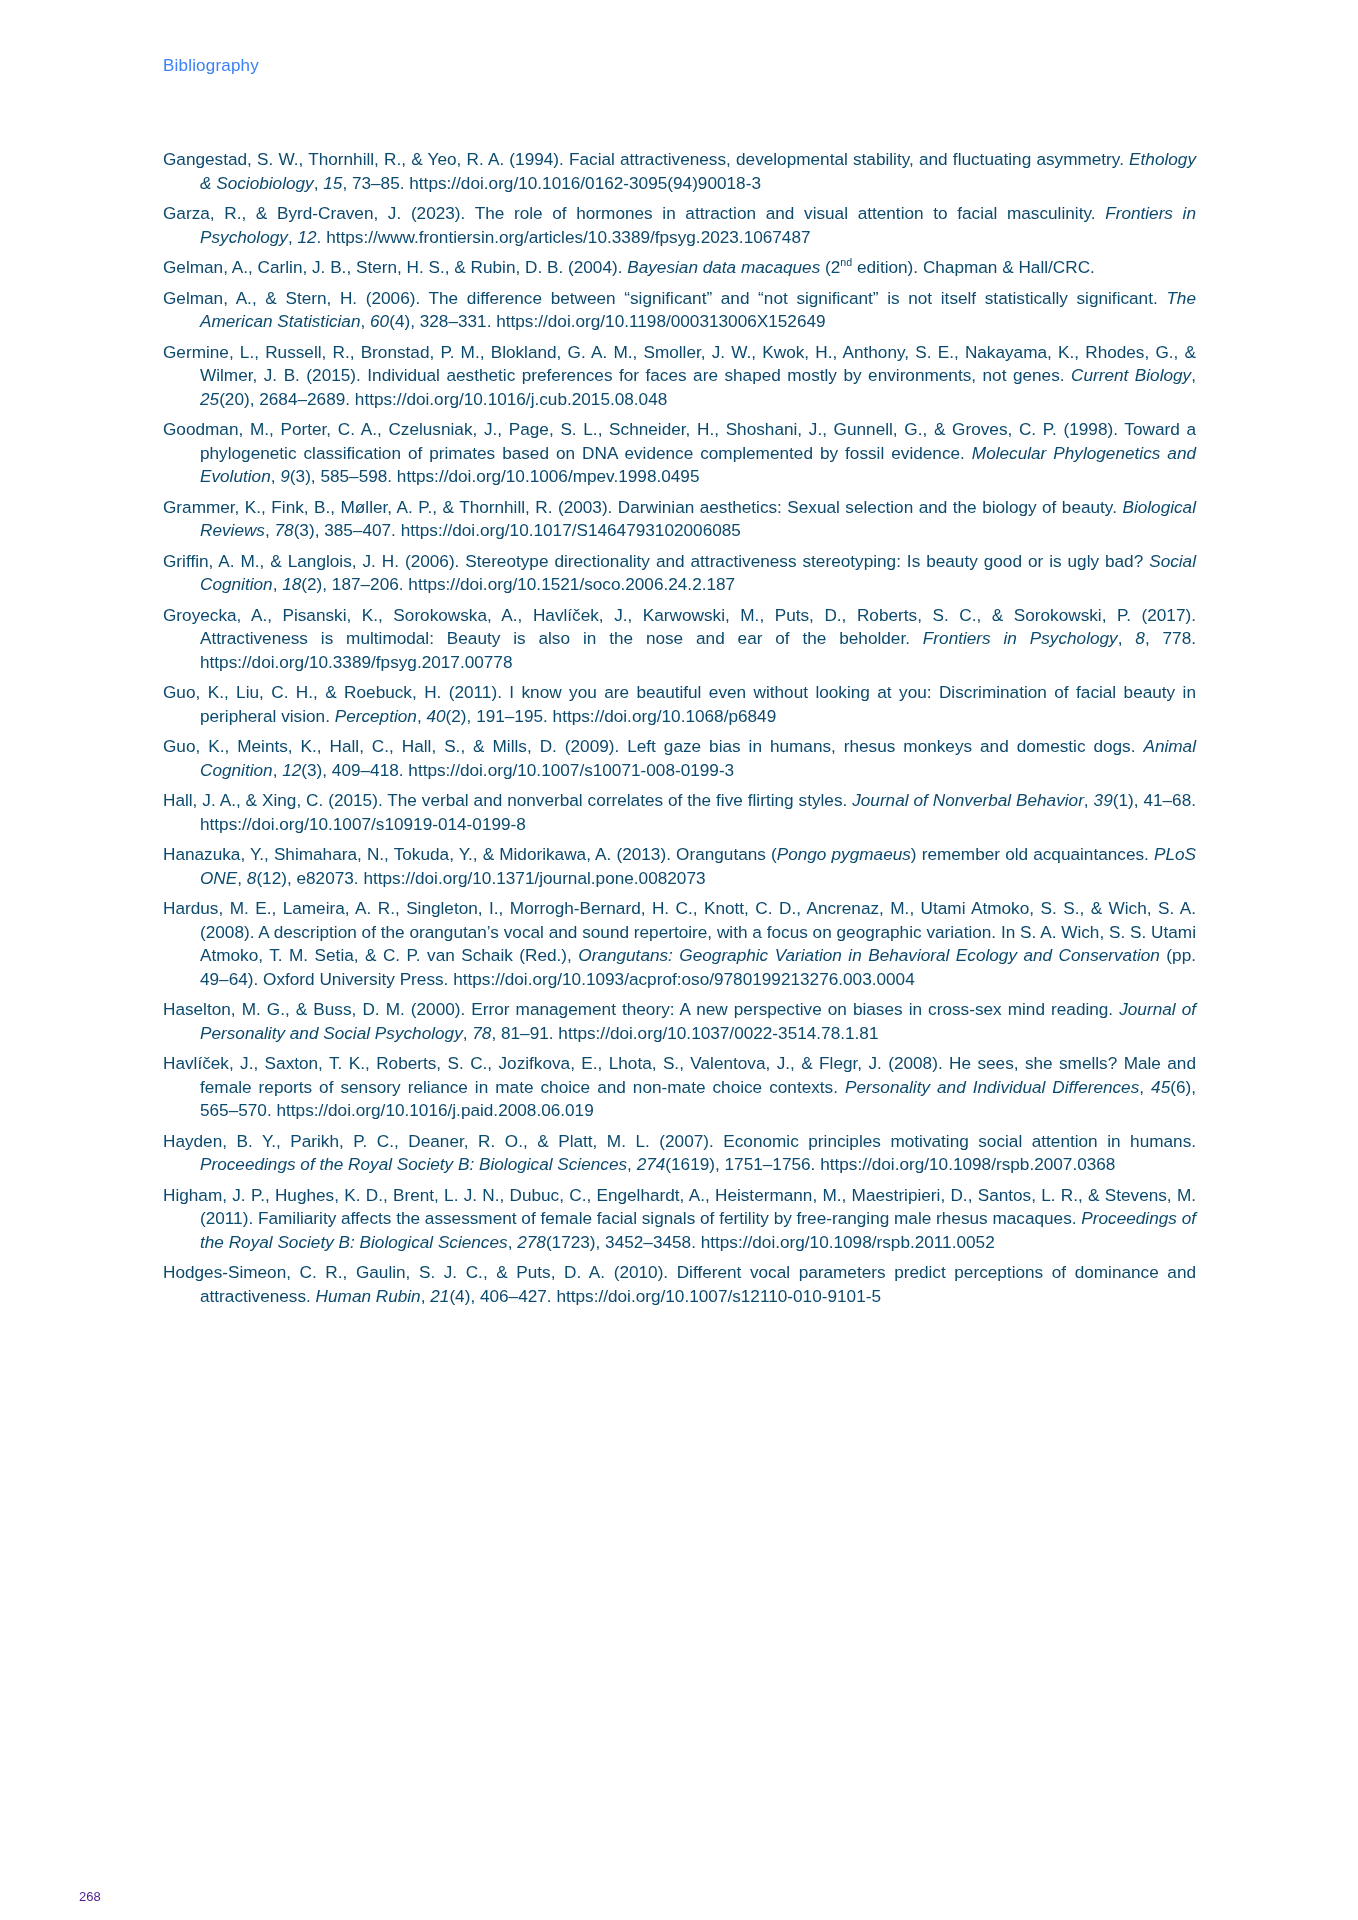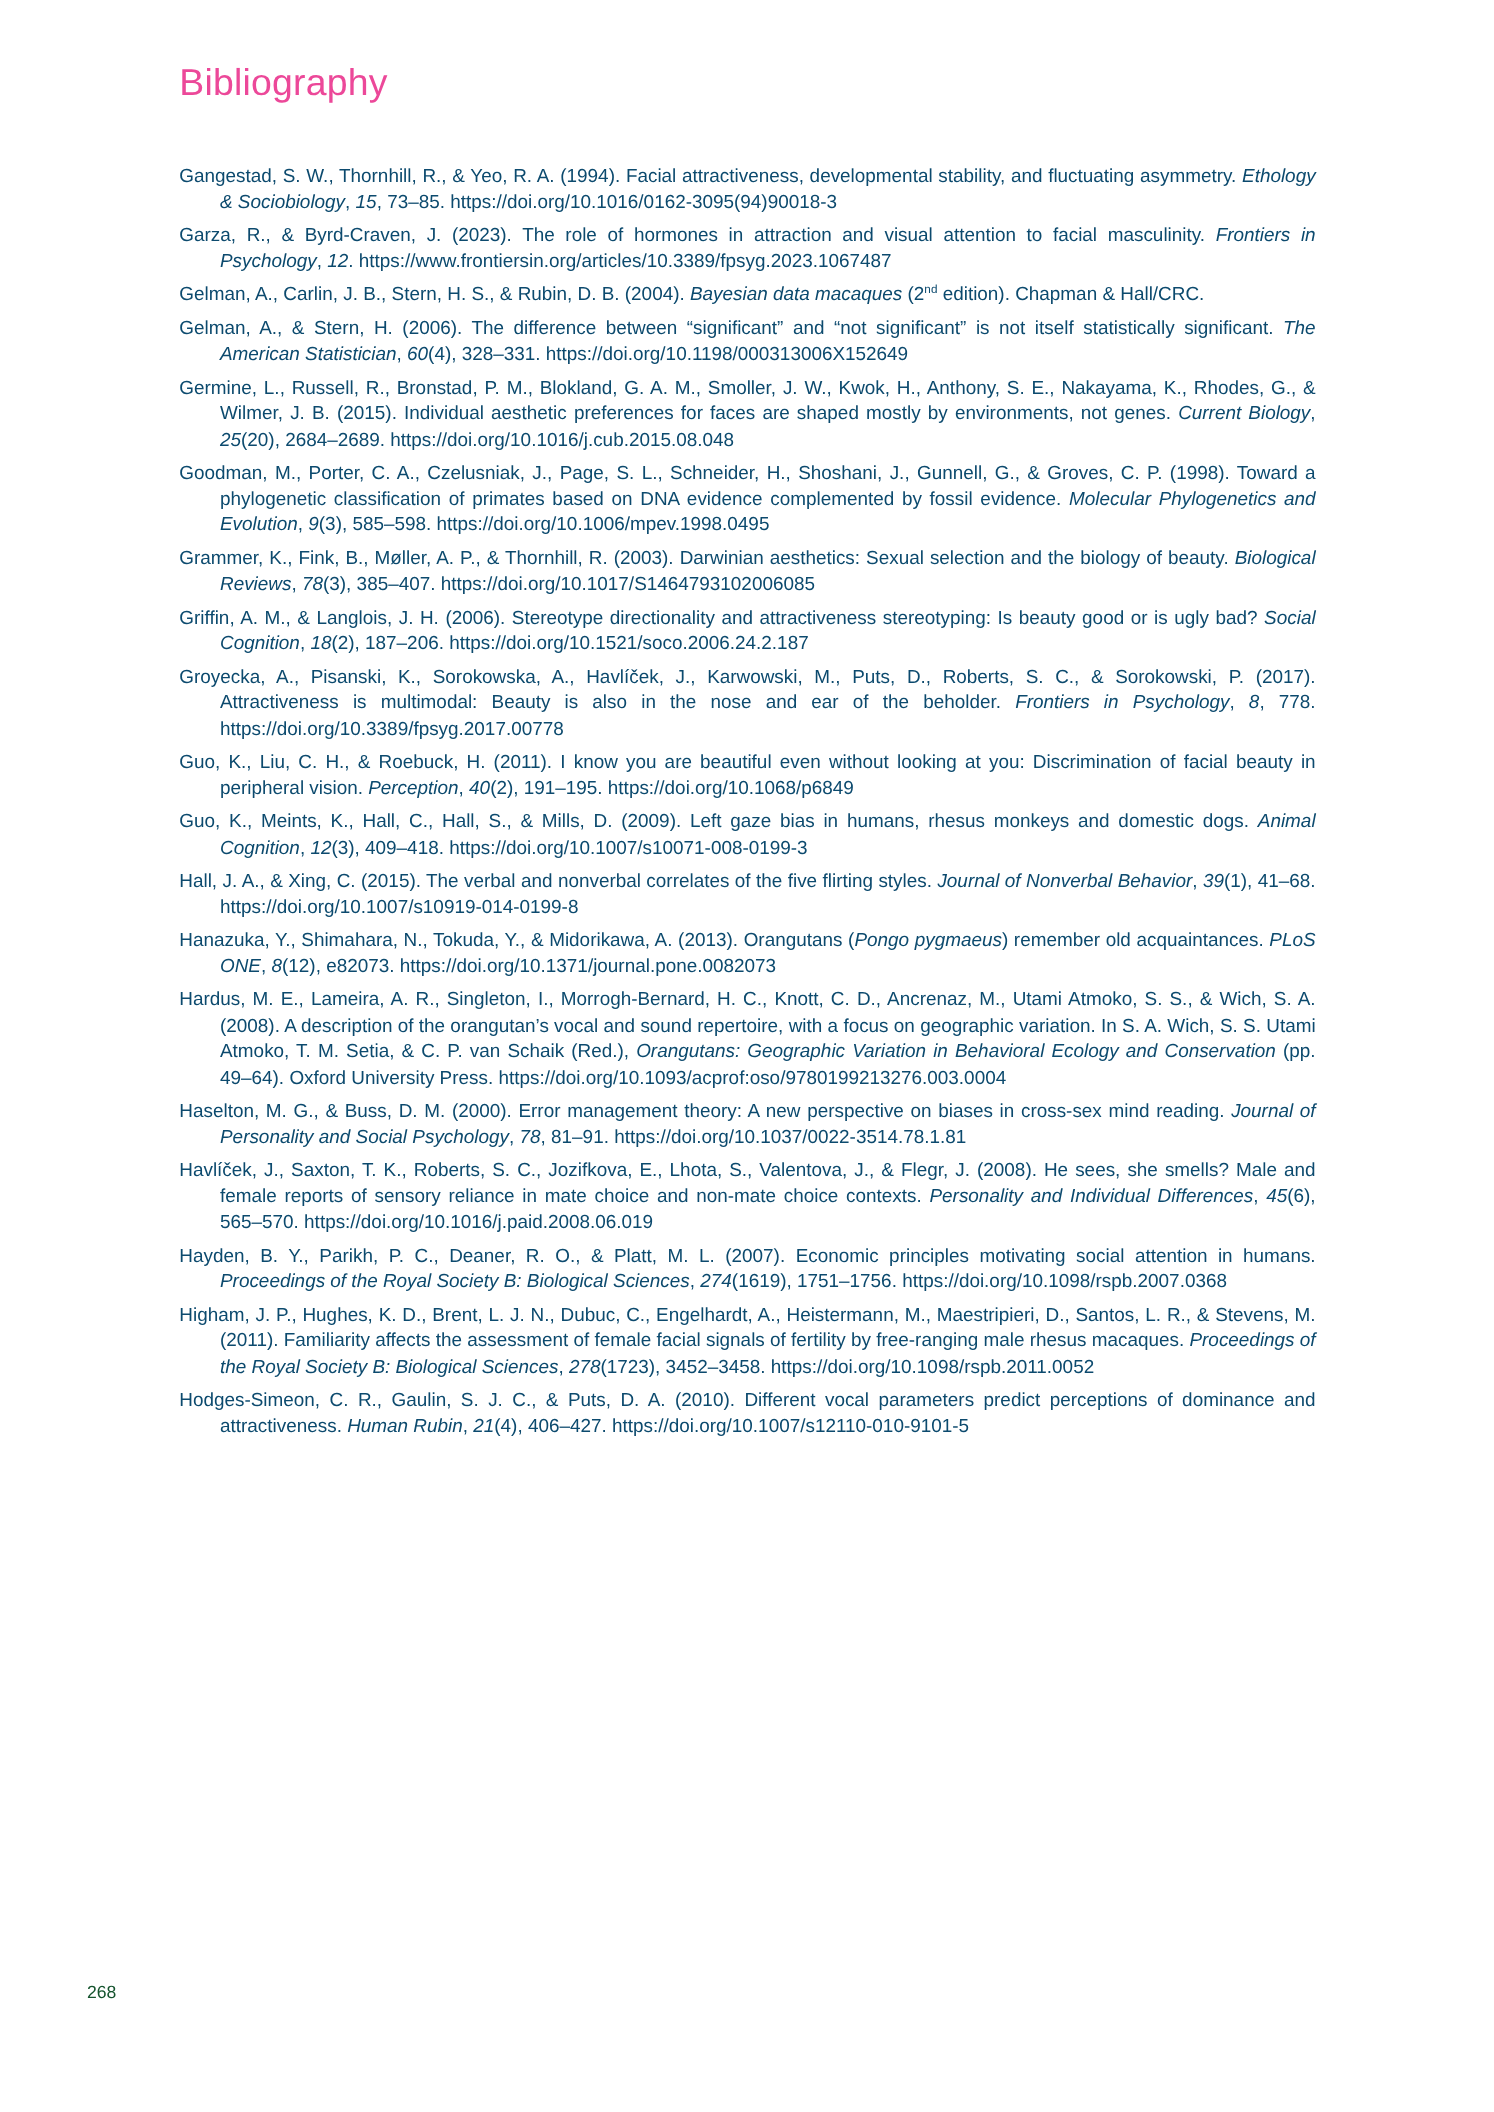--- a/index.html
+++ b/index.html
@@ -14,24 +14,24 @@
     background: #ffffff;
     font-family: "Liberation Sans", "DejaVu Sans", sans-serif;
     color: #4f4f4f;
     overflow: hidden;
   }
   .page-title {
     position: absolute;
     left: 163px;
     top: 56px;
     margin: 0;
-    font-size: 34px;
+    font-size: 17px;
     font-weight: 300;
     letter-spacing: 0.2px;
-    color: #ec4899;
+    color: #3b82f6;
   }
   .reference-list {
     position: absolute;
     left: 163px;
     top: 148px;
     width: 1033px;
   }
   .ref {
     margin: 0 0 7px 0;
     padding-left: 37px;
@@ -46,23 +46,23 @@
   .ref span { font-style: normal; }
   .ref span.it { font-style: italic; }
   .ref sup {
     font-size: 0.62em;
     line-height: 0;
     vertical-align: super;
   }
   .page-number {
     position: absolute;
     left: 79px;
-    top: 1803px;
-    font-size: 16px;
-    color: #14532d;
+    top: 1889px;
+    font-size: 13px;
+    color: #4c1d95;
   }
 </style>
 </head>
 <body>
 
 <div class="page">
   <h1 class="page-title">Bibliography</h1>
   <div class="reference-list">
       <p class="ref"><span>Gangestad, S. W., Thornhill, R., &amp; Yeo, R. A. (1994). Facial attractiveness, developmental stability, and fluctuating asymmetry. </span><span class="it">Ethology &amp; Sociobiology</span><span>, </span><span class="it">15</span><span>, 73–85. https://doi.org/10.1016/0162-3095(94)90018-3</span></p>
       <p class="ref"><span>Garza, R., &amp; Byrd-Craven, J. (2023). The role of hormones in attraction and visual attention to facial masculinity. </span><span class="it">Frontiers in Psychology</span><span>, </span><span class="it">12</span><span>. https://www.frontiersin.org/articles/10.3389/fpsyg.2023.1067487</span></p>

